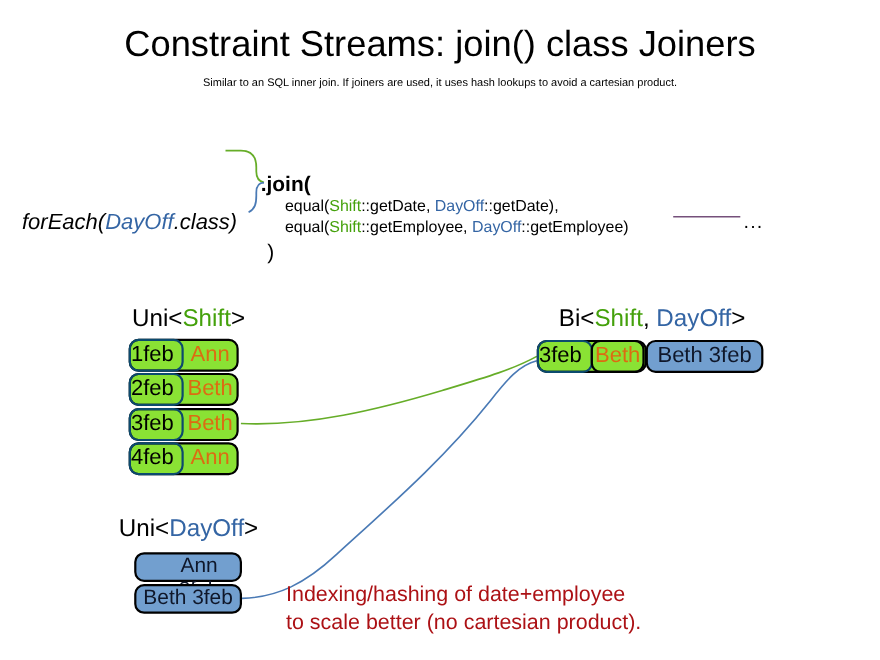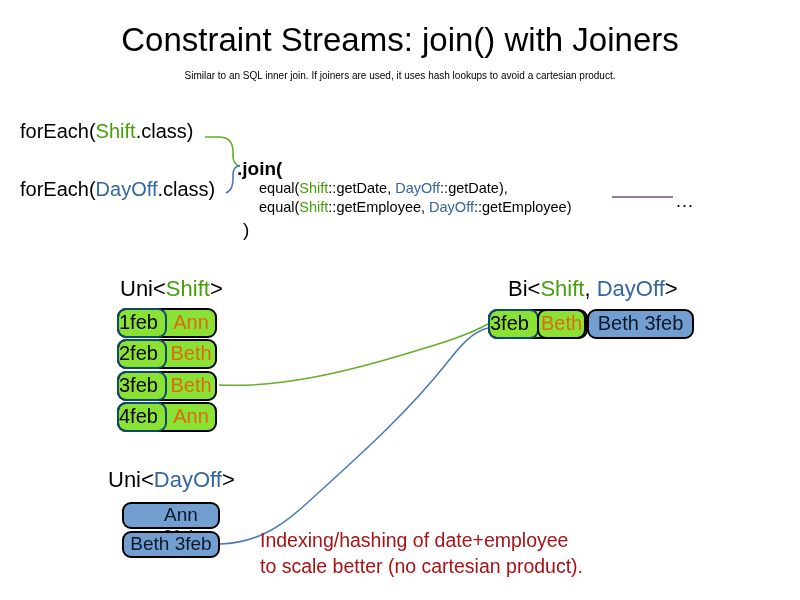--- a/index.html
+++ b/index.html
@@ -44,26 +44,25 @@
 <div class="stage">
 
   <svg class="abs overlay" viewBox="0 0 800 600">
     <path d="M205,137 L219,137 C229,137 233,143 233,152 L233,156 C233,162 235,165 240,166" style="fill:none;stroke:var(--green-line,#66ad28);stroke-width:1.6"></path>
     <path d="M226,193 C232,190 233,185 233,178 L233,175 C233,169 235,166 240,166" style="fill:none;stroke:var(--blue-line,#4a7ab5);stroke-width:1.6"></path>
     <path d="M612,197 L673,197" style="fill:none;stroke:var(--purple-line,#75507b);stroke-width:1.5"></path>
     <path d="M219,385 C280,388 345,372 402,355 C442,343 466,336 488,324" style="fill:none;stroke:var(--green-line,#66ad28);stroke-width:1.5"></path>
     <path d="M220,544 C252,543 277,531 306,504 C352,462 402,419 446,364 C461,345 472,332 488,328" style="fill:none;stroke:var(--blue-line,#4a7ab5);stroke-width:1.5"></path>
   </svg>
 
-  <div class="abs title">Constraint Streams: join() with Joiners</div>
+  <div class="abs title">Constraint Streams: join() class Joiners</div>
   <div class="abs subtitle">Similar to an SQL inner join. If joiners are used, it uses hash lookups to avoid a cartesian product.</div>
 
-  <div class="abs code" style="left:20px;top:119px;"><span>forEach(</span><span class="c-green">Shift</span><span>.class)</span></div>
 
-  <div class="abs code" style="left:20px;top:177px;"><span>forEach(</span><span class="c-blue">DayOff</span><span>.class)</span></div>
+  <div class="abs code" style="left:20px;top:190px;font-style:italic;"><span>forEach(</span><span class="c-blue">DayOff</span><span>.class)</span></div>
 
   <div class="abs join-open" style="left:237px;top:158px;font-weight:bold;">.join(</div>
 
   <div class="abs joiner" style="left:259px;top:199px;"><span>equal(</span><span class="c-green">Shift</span><span>::getEmployee, </span><span class="c-blue">DayOff</span><span>::getEmployee)</span></div>
 
   <div class="abs joiner" style="left:259px;top:180px;"><span>equal(</span><span class="c-green">Shift</span><span>::getDate, </span><span class="c-blue">DayOff</span><span>::getDate),</span></div>
 
   <div class="abs join-close" style="left:243px;top:219px;">)</div>
 
   <div class="abs ellipsis" style="left:676px;top:192px;">...</div>

